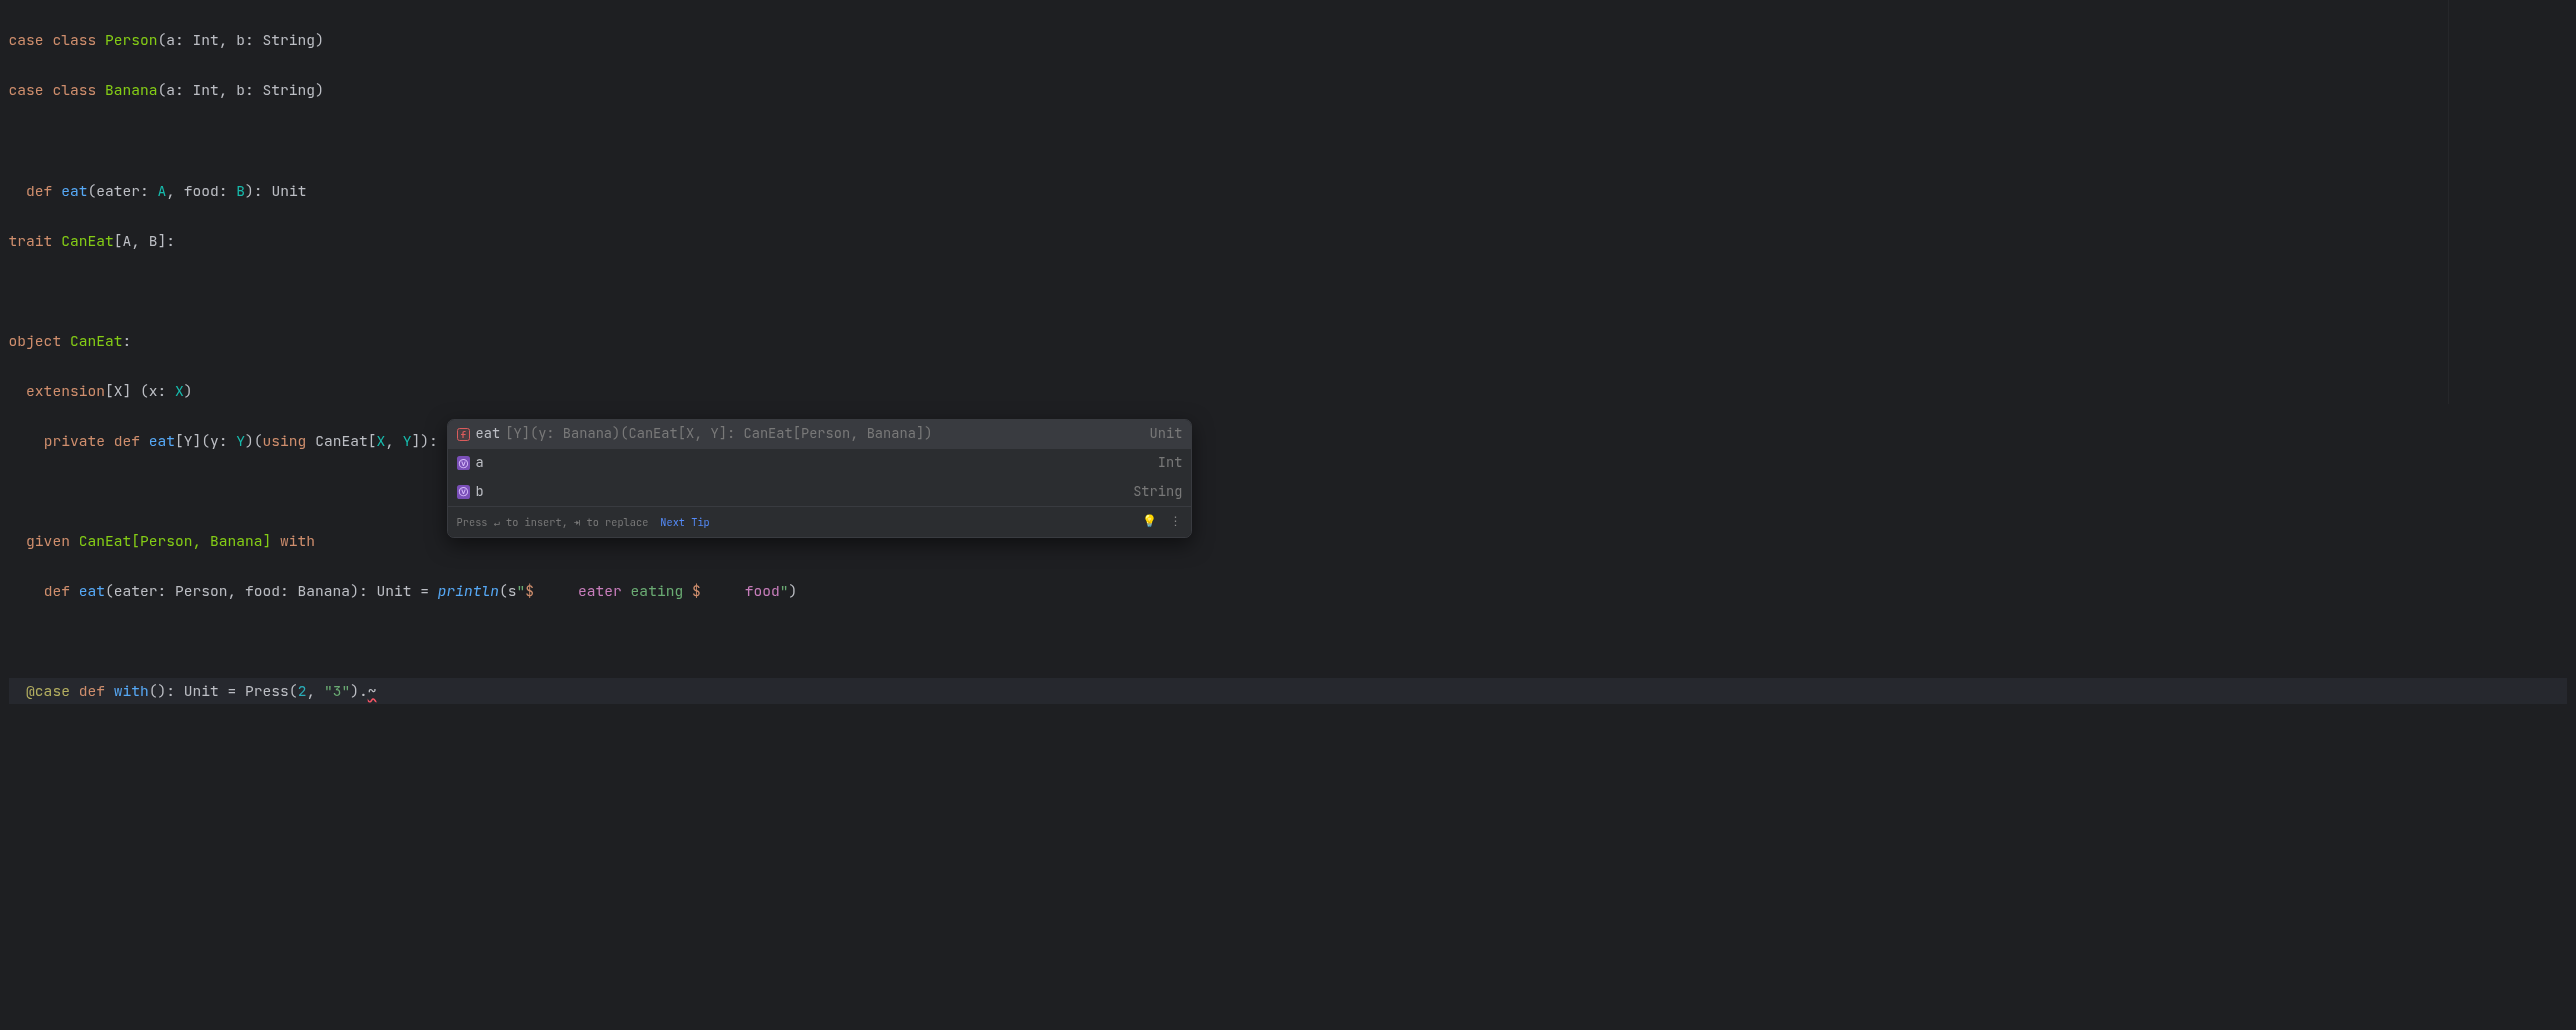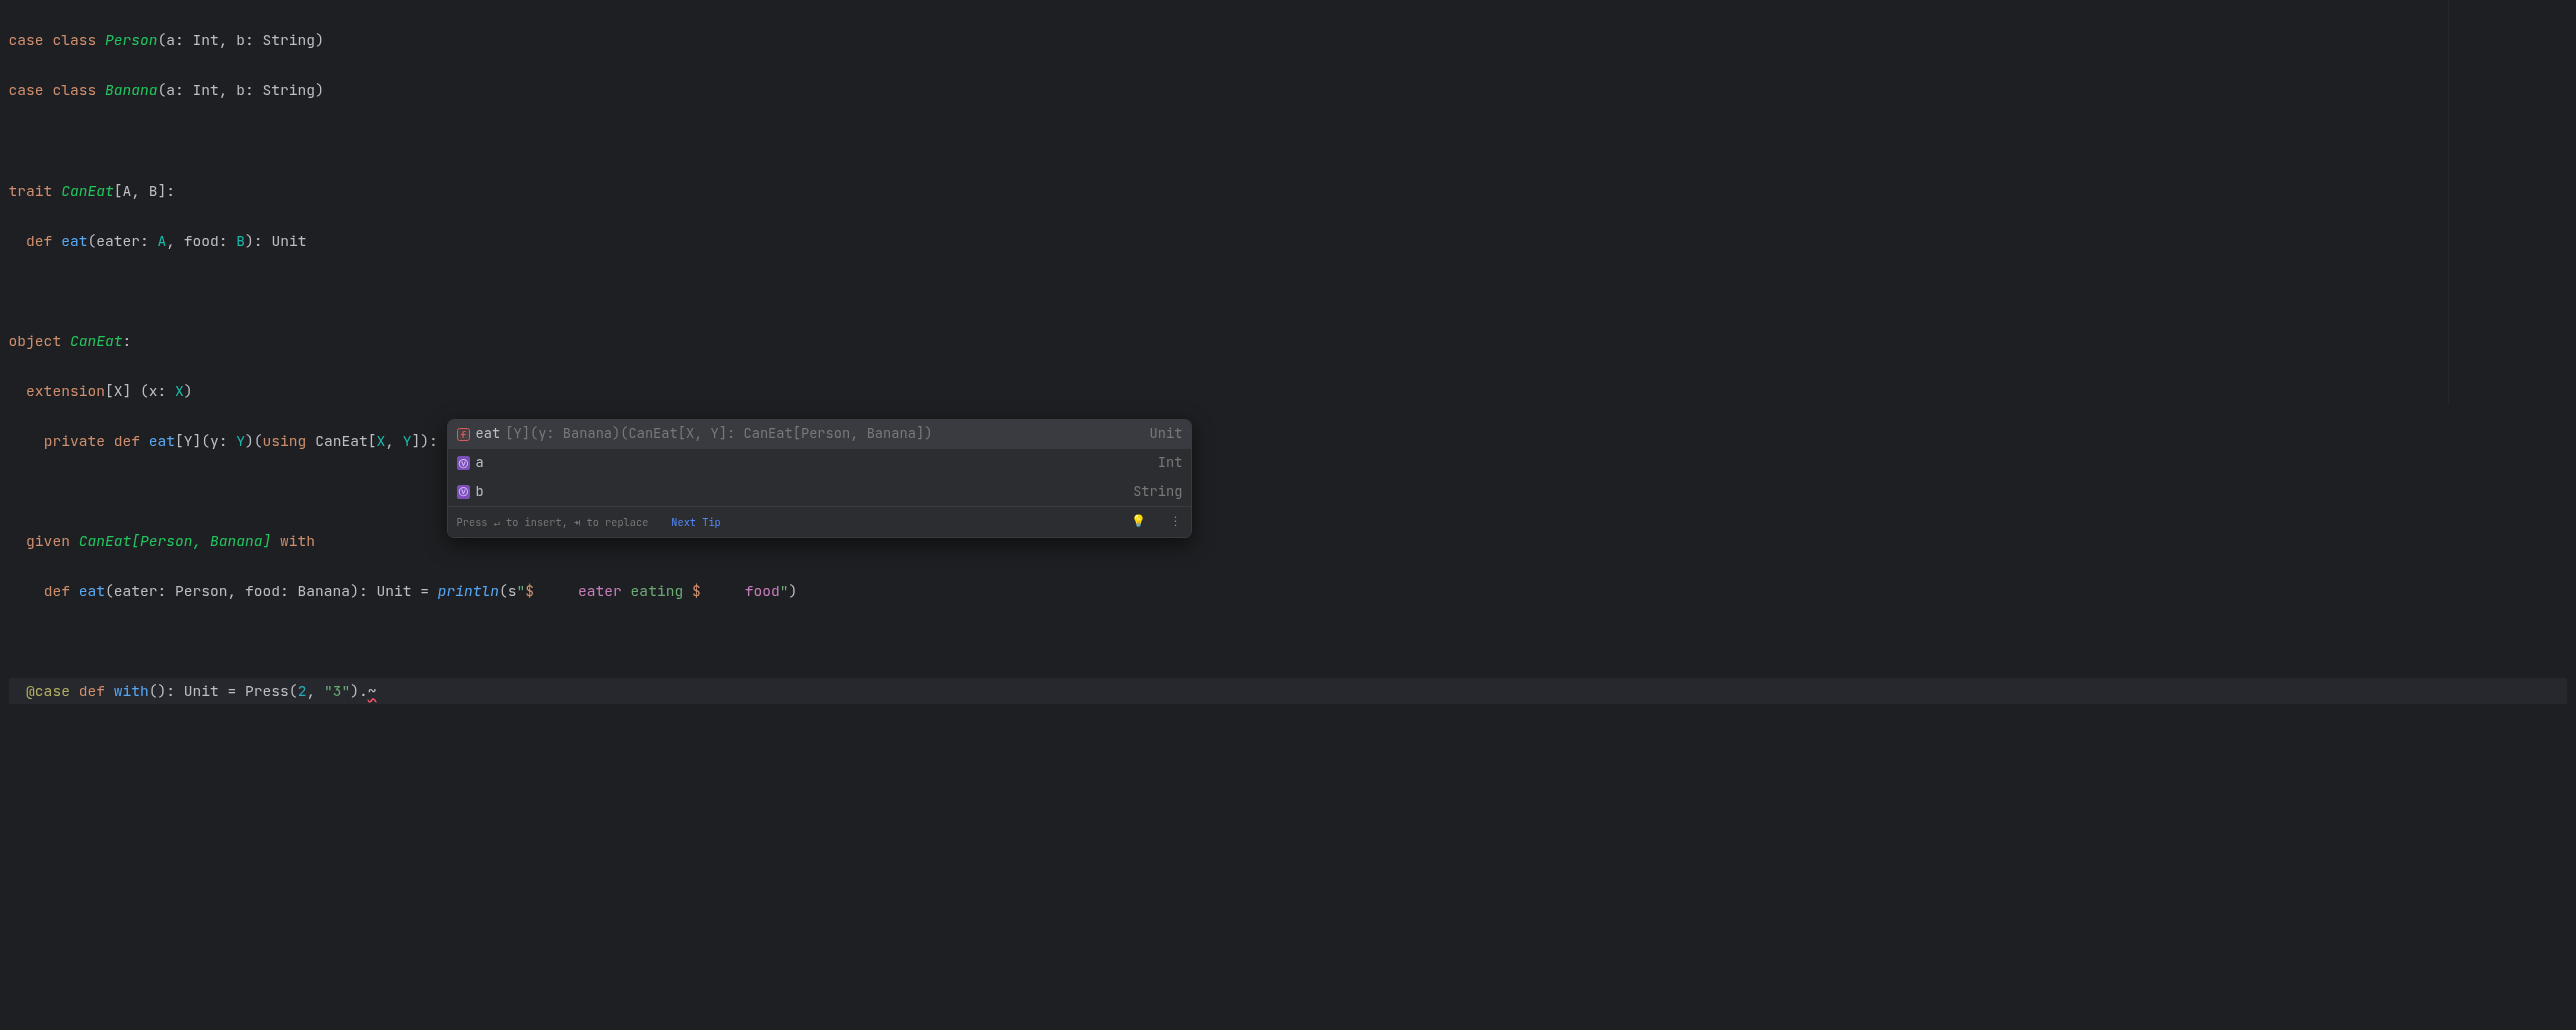--- a/index.html
+++ b/index.html
@@ -15,21 +15,21 @@
     position: relative;
   }
   .editor {
     padding: 3.4px 8.6px;
     white-space: pre;
     position: relative;
   }
   .line { white-space: pre; padding: 1.7px 0; }
   .hl-line { background: #26282e; }
   .kw { color: #cf8e6d; }
-  .typ { color: #22c55e; font-style: italic; }
+  .typ { color: #84cc16; }
   .fn  { color: #56a8f5; }
   .fnit { color: #56a8f5; font-style: italic; }
   .str { color: #6aab73; }
   .num { color: #2aacb8; }
   .ctx { color: #c77dbb; margin-left: 44px; }
   .typaram { color: #16baac; }
   .op  { color: #bcbec4; }
   .ann { color: #b3ae60; }
   .interp { color: #cf8e6d; }
   .err-squiggle {
@@ -93,39 +93,39 @@
   .popup-spacer { flex: 1 1 auto; }
   .popup-type { color: #787878; flex: 0 0 auto; }
   .popup-footer {
     display: flex;
     align-items: center;
     padding: 5.2px 8.6px;
     background: #2b2d30;
     border-top: 0.9px solid #393b40;
     font-size: 10.3px;
     color: #787878;
-    gap: 23px;
+    gap: 12px;
   }
   .popup-footer .link { color: #548af7; cursor: pointer; text-align: right; }
   .popup-footer .spacer { flex: 1 1 auto; }
   .bulb { color: #f2c55c; font-size: 12px; }
   .kebab { color: #888; font-size: 12px; letter-spacing: 0.9px; cursor: pointer; }
 </style>
 </head>
 <body>
 
 <div class="scrollbar-v"></div>
 <div class="scrollbar-separator"></div>
 
 <div class="editor">
 <div class="line"><span class="kw">case class</span><span class="typ"> Person</span><span class="op">(a: </span><span class="op">Int</span><span class="op">, b: </span><span class="op">String</span><span class="op">)</span></div>
 <div class="line"><span class="kw">case class</span><span class="typ"> Banana</span><span class="op">(a: </span><span class="op">Int</span><span class="op">, b: </span><span class="op">String</span><span class="op">)</span></div>
 <div class="line"> </div>
+<div class="line"><span>  </span><span class="kw">def</span><span> </span><span class="fn">eat</span><span class="op">(eater: </span><span class="typaram">A</span><span class="op">, food: </span><span class="typaram">B</span><span class="op">): </span><span class="op">Unit</span></div>
 <div class="line"><span class="kw">trait</span><span class="typ"> CanEat</span><span class="op">[A, B]</span><span class="op">:</span></div>
-<div class="line"><span>  </span><span class="kw">def</span><span> </span><span class="fn">eat</span><span class="op">(eater: </span><span class="typaram">A</span><span class="op">, food: </span><span class="typaram">B</span><span class="op">): </span><span class="op">Unit</span></div>
 <div class="line"> </div>
 <div class="line"><span class="kw">object</span><span class="typ"> CanEat</span><span class="op">:</span></div>
 <div class="line"><span>  </span><span class="kw">extension</span><span class="op">[X]</span><span class="op"> (x: </span><span class="typaram">X</span><span class="op">)</span></div>
 <div class="line"><span>    </span><span class="kw">private def</span><span> </span><span class="fn">eat</span><span class="op">[Y]</span><span class="op">(y: </span><span class="typaram">Y</span><span class="op">)(</span><span class="kw">using</span><span class="op"> CanEat[</span><span class="typaram">X</span><span class="op">, </span><span class="typaram">Y</span><span class="op">]): </span><span class="op">Unit</span><span class="op"> = </span><span class="fnit">summon</span><span class="op">[CanEat[</span><span class="typaram">X</span><span class="op">, </span><span class="typaram">Y</span><span class="op">]].eat(x, y)</span></div>
 <div class="line"> </div>
 <div class="line"><span>  </span><span class="kw">given</span><span class="typ"> CanEat[Person, Banana] </span><span class="kw">with</span></div>
 <div class="line"><span>    </span><span class="kw">def</span><span> </span><span class="fn">eat</span><span class="op">(eater: Person, food: Banana): </span><span class="op">Unit</span><span class="op"> = </span><span class="fnit">println</span><span class="op">(s</span><span class="str">"</span><span class="interp">$</span><span class="ctx">eater</span><span class="str"> eating </span><span class="interp">$</span><span class="ctx">food</span><span class="str">"</span><span class="op">)</span></div>
 <div class="line"> </div>
 <div class="line hl-line"><span>  </span><span class="ann">@case</span><span> </span><span class="kw">def</span><span> </span><span class="fn">with</span><span class="op">(): </span><span class="op">Unit</span><span class="op"> = Press(</span><span class="num">2</span><span class="op">, </span><span class="str">"3"</span><span class="op">).</span><span class="err-squiggle">~</span></div>
 </div>

